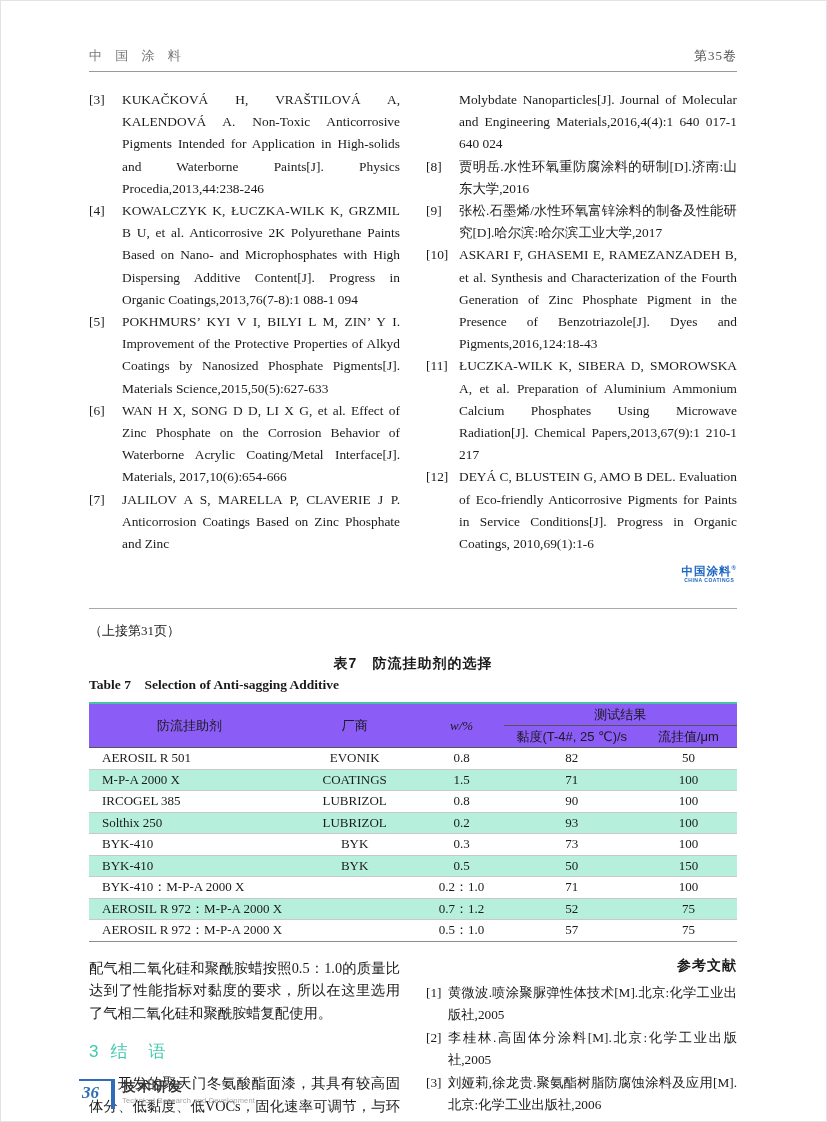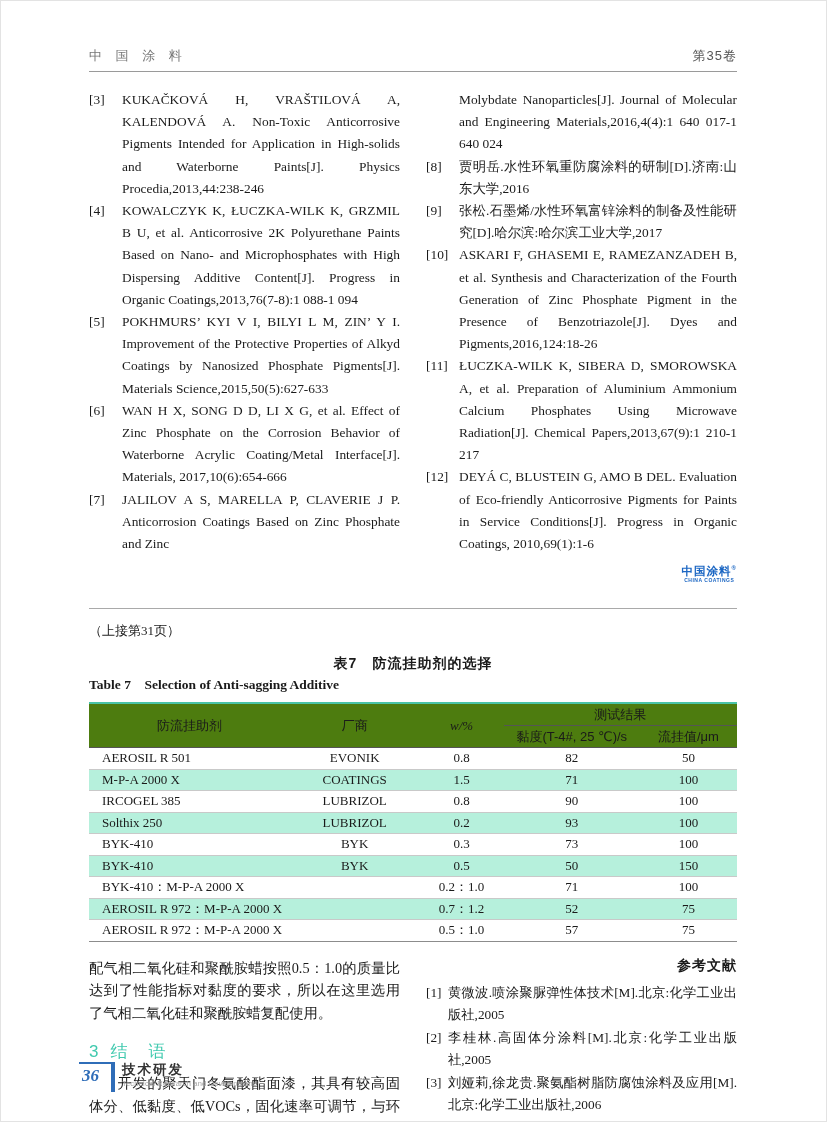--- a/index.html
+++ b/index.html
@@ -15,21 +15,21 @@
     color: #1a1a1a;
   }
   .content { padding: 0 89px 0 88px; }
 
   
   .running-head {
     margin-top: 46px;
     display: flex; justify-content: space-between; align-items: flex-end;
     padding-bottom: 6px;
     border-bottom: 1px solid #9a9a9a;
-    font-family: Liberation Sans, sans-serif;
+    font-family: Liberation Serif, serif;
   }
   .journal-name { font-size: 13px; color: #777; letter-spacing: 5px; }
   .volume { font-size: 13px; color: #555; letter-spacing: 1px; }
 
   
   .refs-top { display: flex; gap: 26px; margin-top: 17px; }
   .ref-col { flex: 1 1 0; min-width: 0; }
   .ref-item { display: flex; font-size: 13.4px; line-height: 22.2px; text-align: justify; }
   .ref-num { width: 33px; flex: 0 0 33px; }
   .ref-text { flex: 1 1 auto; }
@@ -60,21 +60,21 @@
   .table-title-en { margin-top: 3px; font-weight: bold; font-size: 13.5px; }
 
   
   table.data-table {
     width: 100%; margin-top: 8px;
     border-collapse: collapse;
     font-size: 13px;
     border-top: 2px solid #49c3a6;
     border-bottom: 1.5px solid #8c8c8c;
   }
-  table.data-table thead { background: #4d7c0f; }
+  table.data-table thead { background: #8b5cf6; }
   table.data-table th {
     font-weight: normal; padding: 2px 2px; line-height: 17px;
     font-family: "Liberation Sans", "DejaVu Sans", sans-serif; font-size: 13px;
   }
   table.data-table th.ital { font-style: italic; font-family: "Liberation Serif", serif; }
   table.data-table thead tr:first-child th[rowspan],
   table.data-table thead tr:nth-child(2) th { border-bottom: 1px solid #555; }
   table.data-table th.cgroup { border-bottom: 1px solid #555; }
   table.data-table td {
     padding: 2px 2px; line-height: 16.5px; text-align: center;
@@ -99,21 +99,21 @@
   .sec-heading .sec-no { margin-right: 10px; }
 
   .refs-bottom-heading {
     text-align: right; font-weight: bold; font-size: 14px; margin-bottom: 7px;
     font-family: "Liberation Sans", "DejaVu Sans", sans-serif; letter-spacing: 1px;
   }
   .ref-item.small .ref-num { width: 22px; flex: 0 0 22px; }
   .ref-item.small { font-size: 13.3px; line-height: 22.5px; }
 
   
-  .footer { position: absolute; left: 78px; bottom: 29px; display: flex; align-items: flex-start; }
+  .footer { position: absolute; left: 78px; bottom: 12px; display: flex; align-items: flex-start; }
   .page-num-box { border-top: 2px solid #2f6db8; padding: 2px 12px 0 3px; }
   .page-num {
     font-size: 17px; font-weight: bold; font-style: italic; color: #2f6db8;
     font-family: "Liberation Serif", "DejaVu Serif", serif;
   }
   .footer-bar { width: 4px; height: 30px; background: #2f6db8; margin-right: 7px; }
   .footer-sec-zh {
     font-family: "Liberation Sans", "DejaVu Sans", sans-serif;
     font-size: 13.5px; font-weight: bold; color: #333; letter-spacing: 2px; line-height: 15px;
   }
@@ -174,21 +174,21 @@
               <span class="ref-text">贾明岳.水性环氧重防腐涂料的研制[D].济南:山东大学,2016</span>
             </div>
 
             <div class="ref-item">
               <span class="ref-num">[9]</span>
               <span class="ref-text">张松.石墨烯/水性环氧富锌涂料的制备及性能研究[D].哈尔滨:哈尔滨工业大学,2017</span>
             </div>
 
             <div class="ref-item">
               <span class="ref-num">[10]</span>
-              <span class="ref-text">ASKARI F, GHASEMI E, RAMEZANZADEH B, et al. Synthesis and Characterization of the Fourth Generation of Zinc Phosphate Pigment in the Presence of Benzotriazole[J]. Dyes and Pigments,2016,124:18-26</span>
+              <span class="ref-text">ASKARI F, GHASEMI E, RAMEZANZADEH B, et al. Synthesis and Characterization of the Fourth Generation of Zinc Phosphate Pigment in the Presence of Benzotriazole[J]. Dyes and Pigments,2016,124:18-43</span>
             </div>
 
             <div class="ref-item">
               <span class="ref-num">[11]</span>
               <span class="ref-text">ŁUCZKA-WILK K, SIBERA D, SMOROWSKA A, et al. Preparation of Aluminium Ammonium Calcium Phosphates Using Microwave Radiation[J]. Chemical Papers,2013,67(9):1 210-1 217</span>
             </div>
 
             <div class="ref-item">
               <span class="ref-num">[12]</span>
               <span class="ref-text">DEYÁ C, BLUSTEIN G, AMO B DEL. Evaluation of Eco-friendly Anticorrosive Pigments for Paints in Service Conditions[J]. Progress in Organic Coatings, 2010,69(1):1-6</span>

